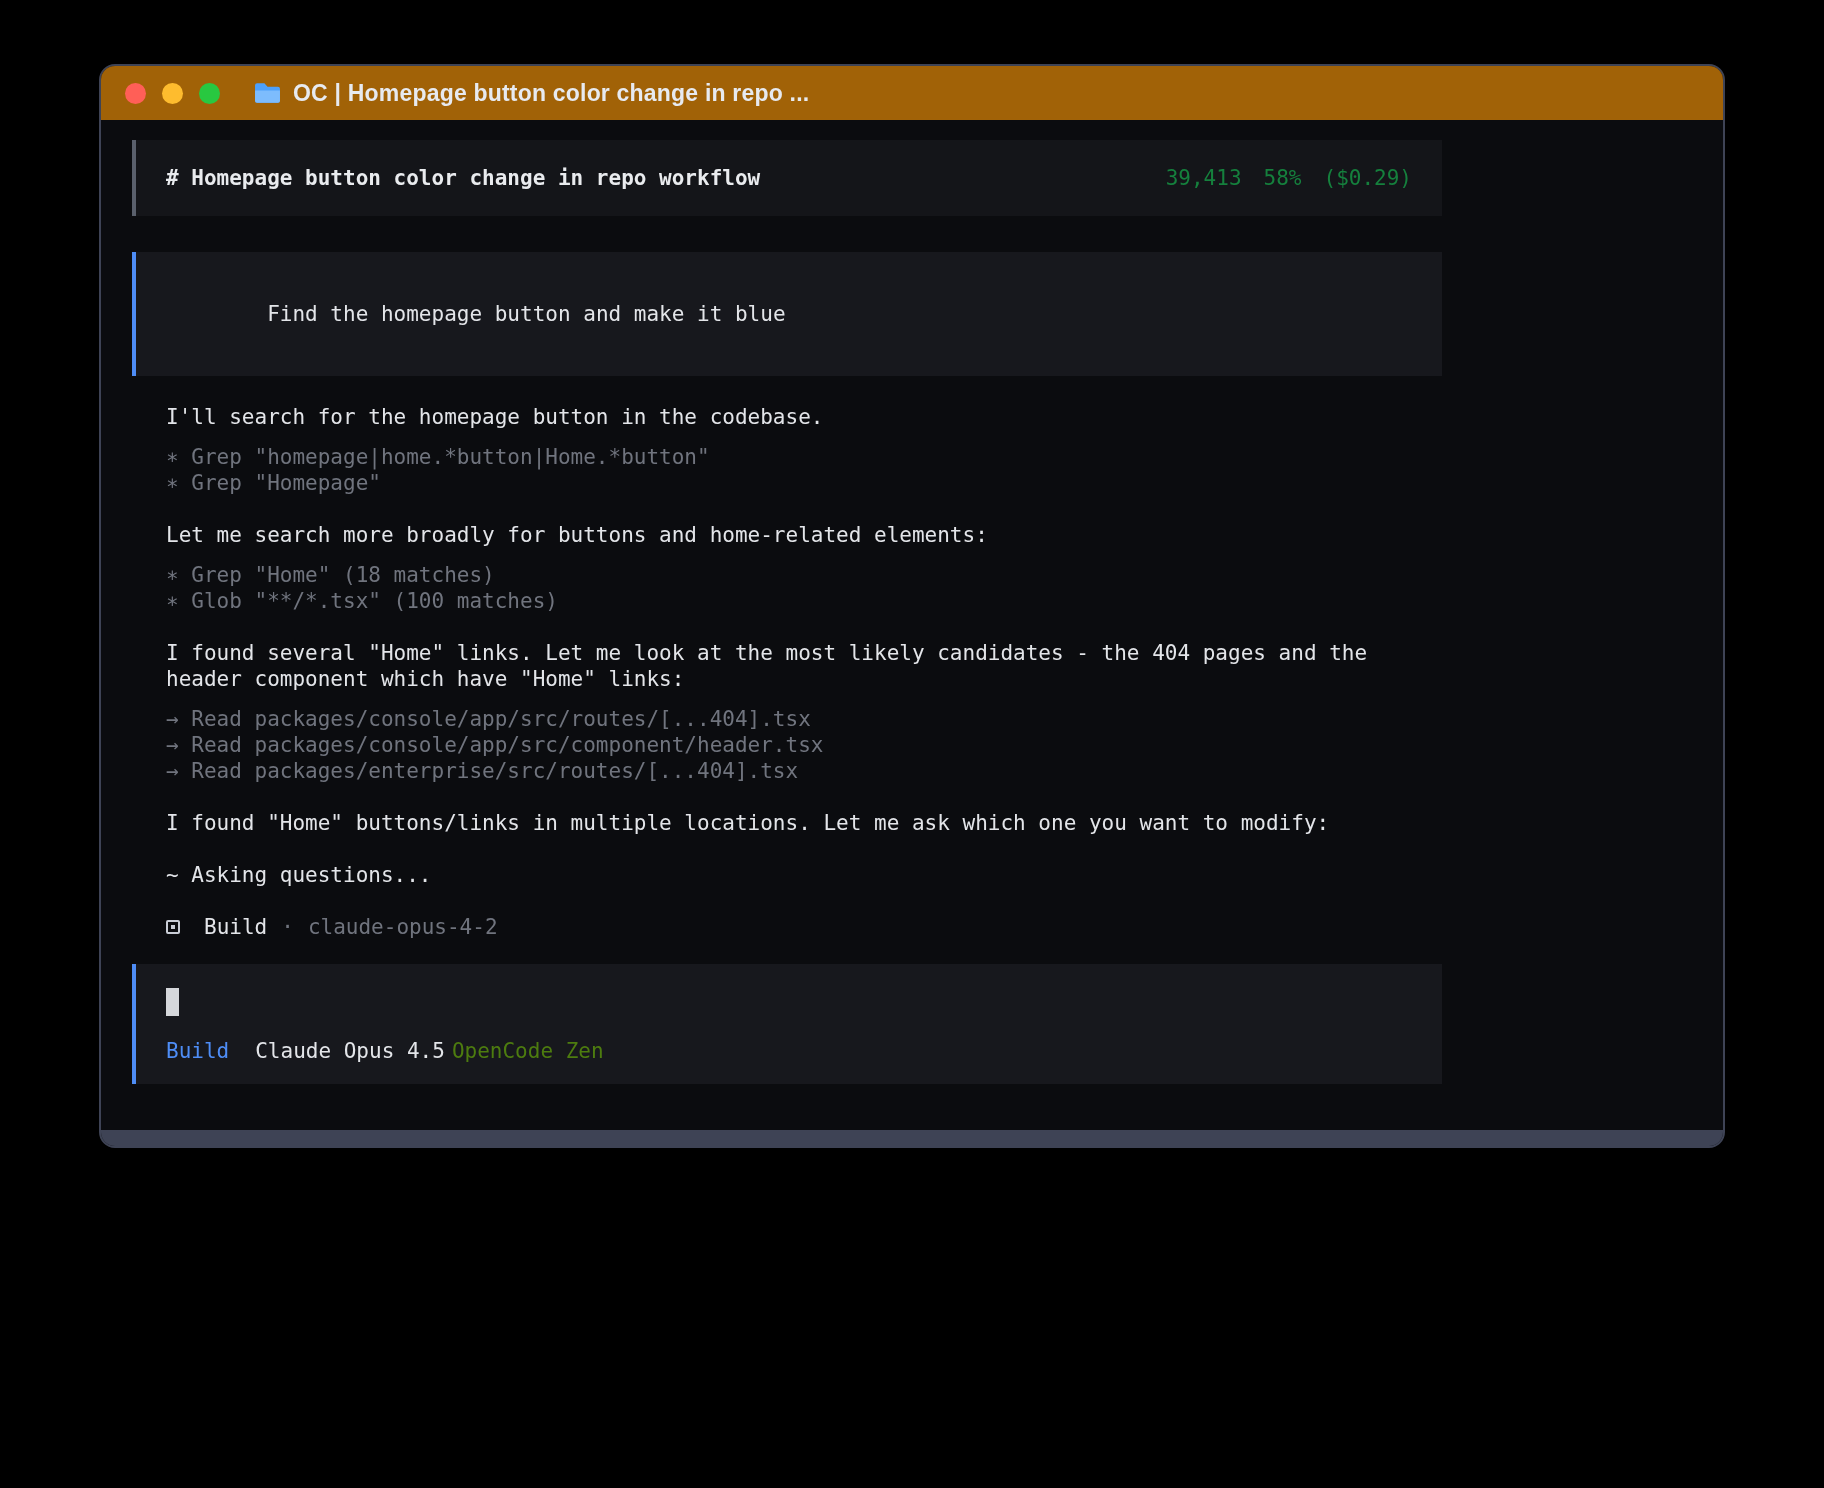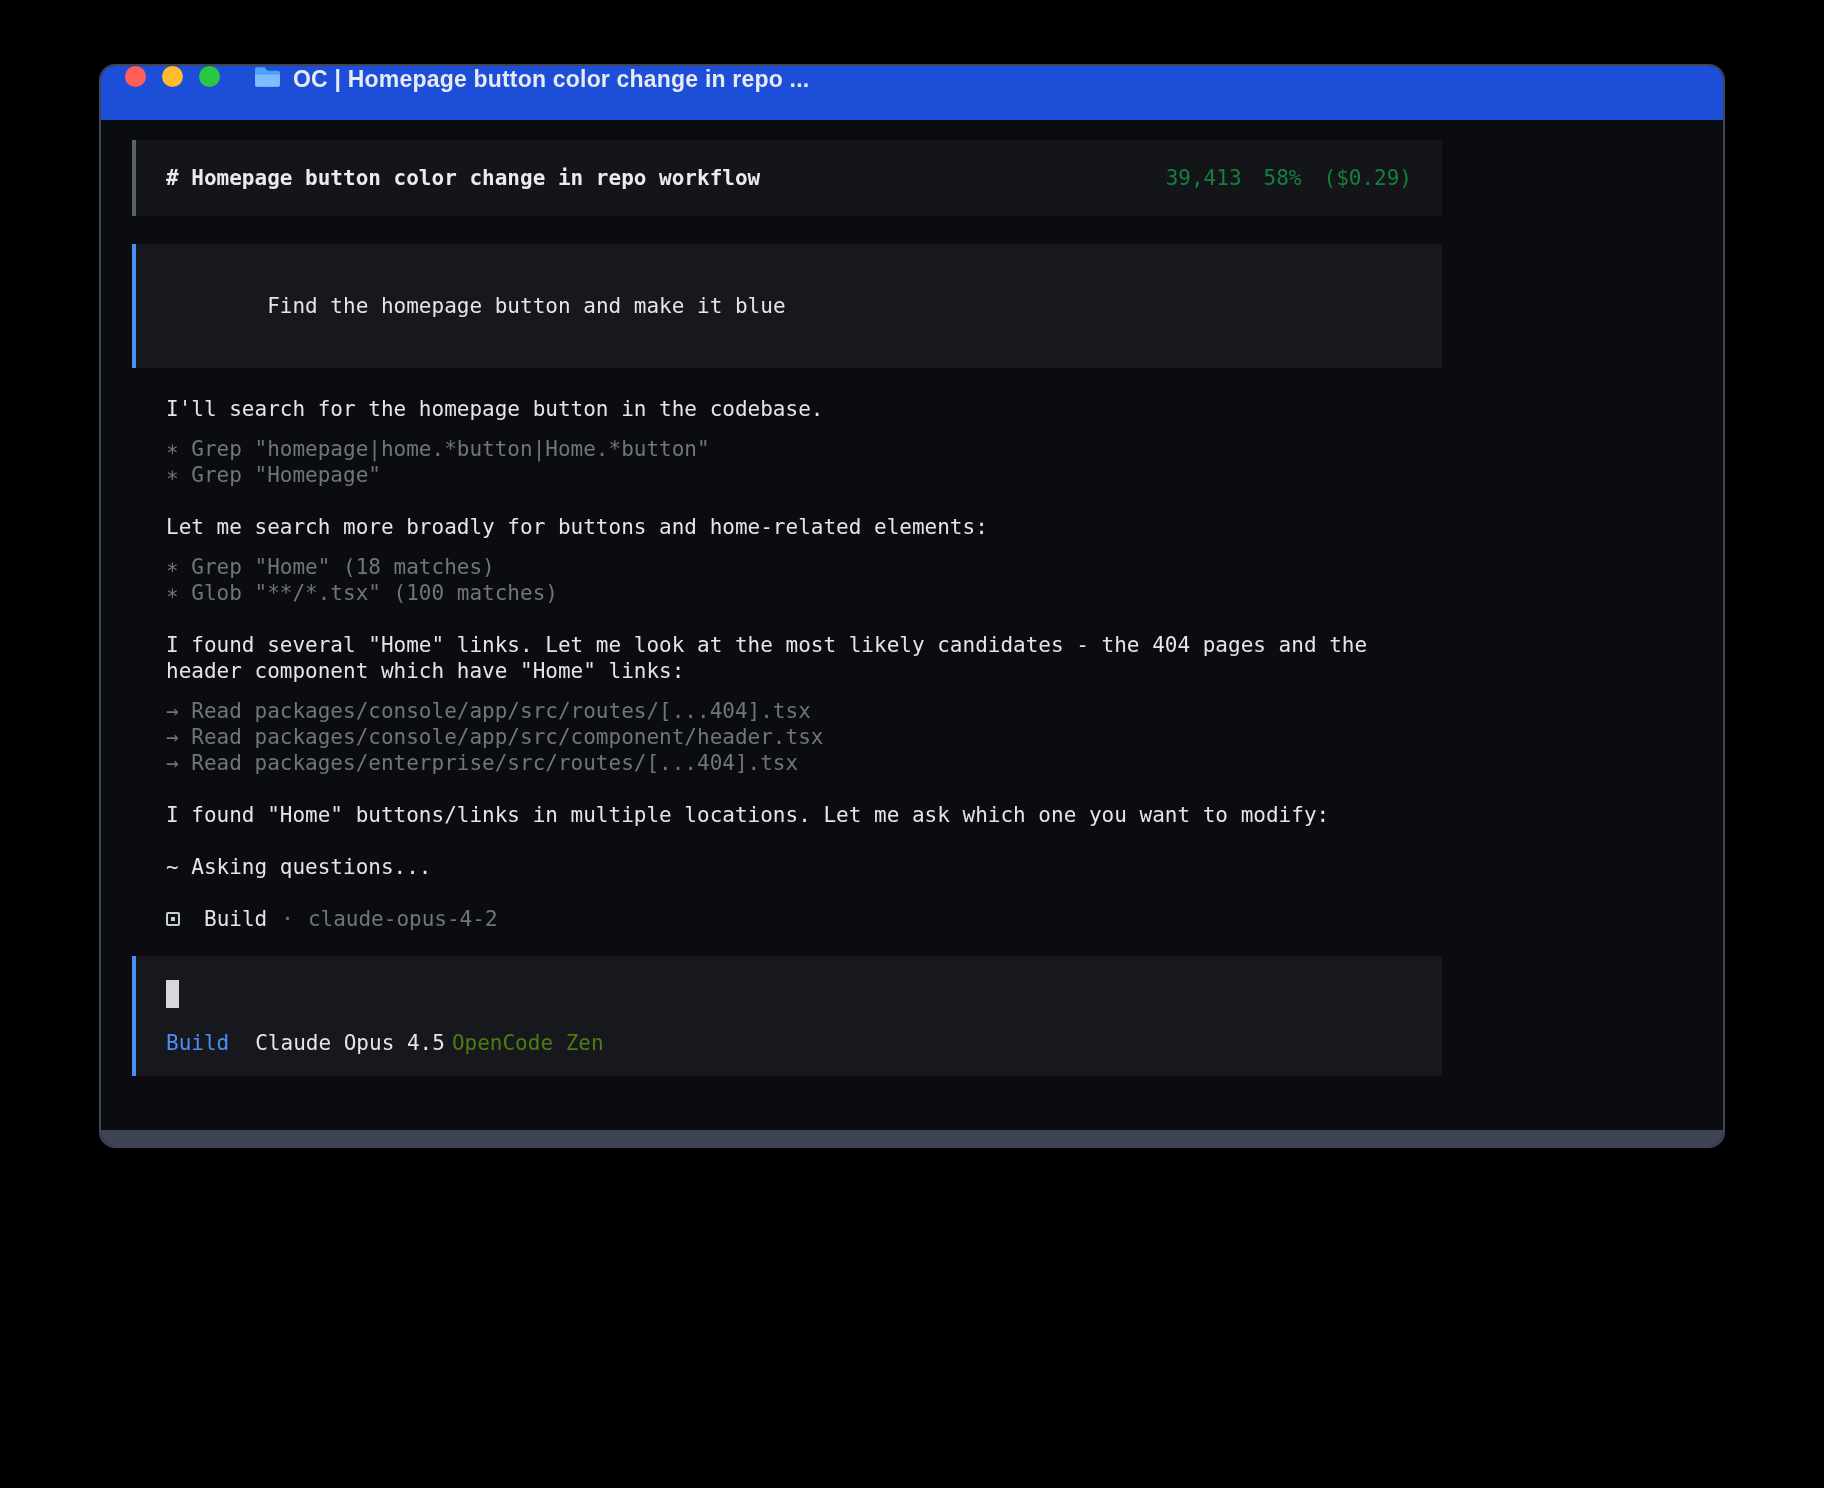--- a/index.html
+++ b/index.html
@@ -6,38 +6,38 @@
   html,body { width:1824px; height:1488px; background:#000; overflow:hidden; }
   body { font-family:"DejaVu Sans Mono", monospace; }
 
   .window {
     position:absolute; left:99px; top:64px; width:1626px; height:1084px;
     border-radius:16px; background:#0b0c0f; border:2px solid #3e4355;
     overflow:hidden; display:flex; flex-direction:column;
   }
 
   
-  .titlebar { height:54px; background:#1d4ed8; display:flex; align-items:flex-start; padding:0 16px; flex:0 0 auto; }
+  .titlebar { height:54px; background:#a16207; display:flex; align-items:center; padding:0 16px; flex:0 0 auto; }
   .lights { display:flex; gap:16px; margin-left:8px; }
   .light { width:21px; height:21px; border-radius:50%; display:block; }
   .light.red    { background:#ff5f57; }
   .light.yellow { background:#febc2e; }
   .light.green  { background:#28c840; }
   .folder { margin-left:34px; display:flex; align-items:center; }
   .wtitle { margin-left:12px; font-family:"Liberation Sans", sans-serif; font-weight:bold; font-size:23px; color:#e7eaf0; letter-spacing:0.2px; white-space:pre; }
 
   
   .content { flex:1 1 auto; background:#0b0c0f; padding:20px 0 0 31px; overflow:hidden; }
   .column { width:1310px; font-size:21px; line-height:26px; color:#e3e5e9; }
 
   .session-header { background:#141519; border-left:4px solid #5a606c; padding:25px 30px; display:flex; justify-content:space-between; align-items:center; }
   .sh-title { font-weight:bold; color:#e9ebee; white-space:pre; }
   .sh-stats { color:#15803d; display:flex; gap:22px; white-space:pre; }
 
-  .user-message { margin-top:28px; background:#17181d; border-left:4px solid #4e8df6; padding:23px 30px; white-space:pre; }
+  .user-message { margin-top:36px; background:#17181d; border-left:4px solid #4e8df6; padding:23px 30px; white-space:pre; }
 
   .transcript { margin-left:34px; }
   .t { margin-top:26px; }
   .t.first { margin-top:28px; }
   .muted { color:#70747e; }
   .group { margin-top:14px; }
   .group div { white-space:pre; }
 
   .agent-row { margin-top:26px; display:flex; align-items:center; }
   .agent-icon { width:14px; height:14px; border:2px solid #c9cdd6; border-radius:2px; position:relative; margin-right:24px; flex:0 0 auto; }

